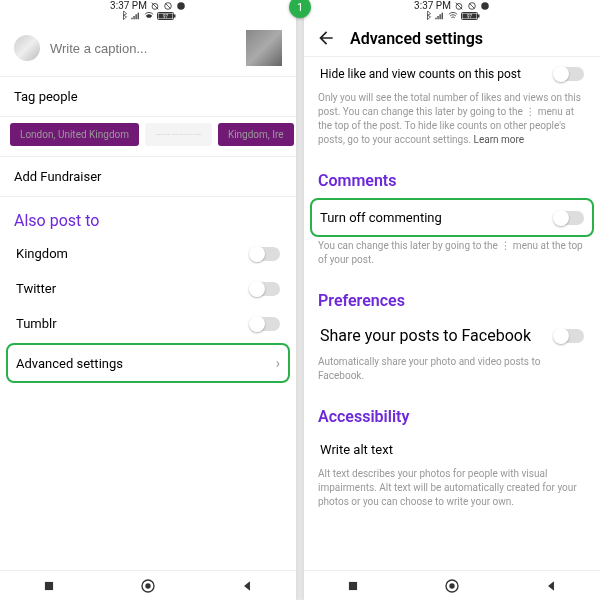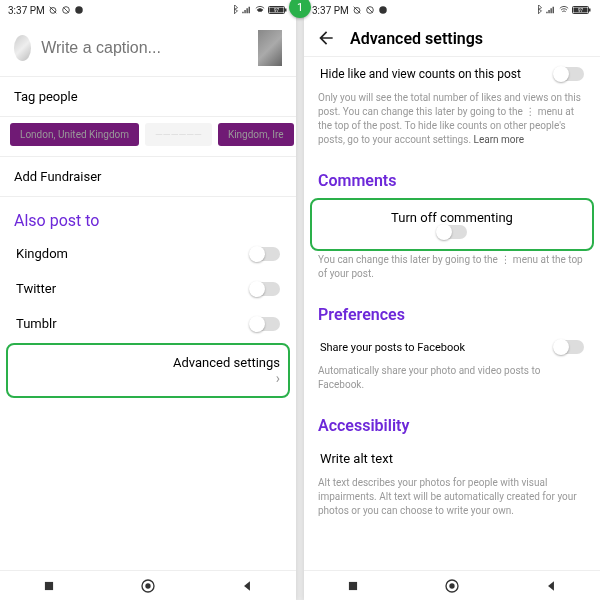--- a/index.html
+++ b/index.html
@@ -27,20 +27,21 @@
   }
   .status-bar {
     height: 20px;
     font-size: 10px;
     display: flex;
     justify-content: space-between;
     align-items: center;
     padding: 0 8px;
     color: #222;
     background: #fff;
+    flex-direction: column;
   }
   .status-left { display: flex; align-items: center; gap: 3px; }
   .status-right { display: flex; align-items: center; gap: 2px; }
   .status-right svg, .status-left svg { display: block; }
   .header {
     display: flex;
     align-items: center;
     padding: 8px 12px;
     gap: 14px;
     border-bottom: 1px solid #eee;
@@ -58,21 +59,21 @@
     gap: 10px;
     border-bottom: 1px solid #eee;
   }
   .avatar {
     width: 26px; height: 26px; border-radius: 50%;
     background: linear-gradient(135deg,#ccc,#eee,#bbb);
   }
   .caption-input {
     flex: 1;
     border: none;
-    font-size: 16px;
+    font-size: 13px;
     color: #bbb;
     outline: none;
   }
   .thumb {
     width: 36px; height: 36px;
     background: linear-gradient(135deg,#888,#aaa,#666);
   }
   .row {
     padding: 12px 14px;
     font-size: 13px;
@@ -123,21 +124,20 @@
     background: #fff;
     border-radius: 50%;
     top: -1px; left: -1px;
     box-shadow: 0 1px 2px rgba(0,0,0,0.3);
   }
   .highlight {
     border: 2px solid #2ab04a;
     border-radius: 8px;
     margin: 2px 6px;
     padding: 10px 8px !important;
-    flex-direction: column;
   }
   .chevron { color: #999; font-size: 14px; }
   .desc {
     padding: 0 14px 10px 14px;
     font-size: 10px;
     color: #999;
     line-height: 1.4;
   }
   .desc .lm { color: #555; }
   .nav-bar {
@@ -318,21 +318,21 @@
 
     <div class="toggle-row highlight">
       <span>Turn off commenting</span>
       <div class="toggle"></div>
     </div>
     <div class="desc">You can change this later by going to the ⋮ menu at the top of your post.</div>
 
     <div class="section-label bold">Preferences</div>
 
     <div class="toggle-row">
-      <span style="font-size:11px">Share your posts to Facebook</span>
+      <span style="font-size:16px">Share your posts to Facebook</span>
       <div class="toggle"></div>
     </div>
     <div class="desc">Automatically share your photo and video posts to Facebook.</div>
 
     <div class="section-label bold">Accessibility</div>
 
     <div class="toggle-row">
       <span>Write alt text</span>
     </div>
     <div class="desc">Alt text describes your photos for people with visual impairments. Alt text will be automatically created for your photos or you can choose to write your own.</div>

